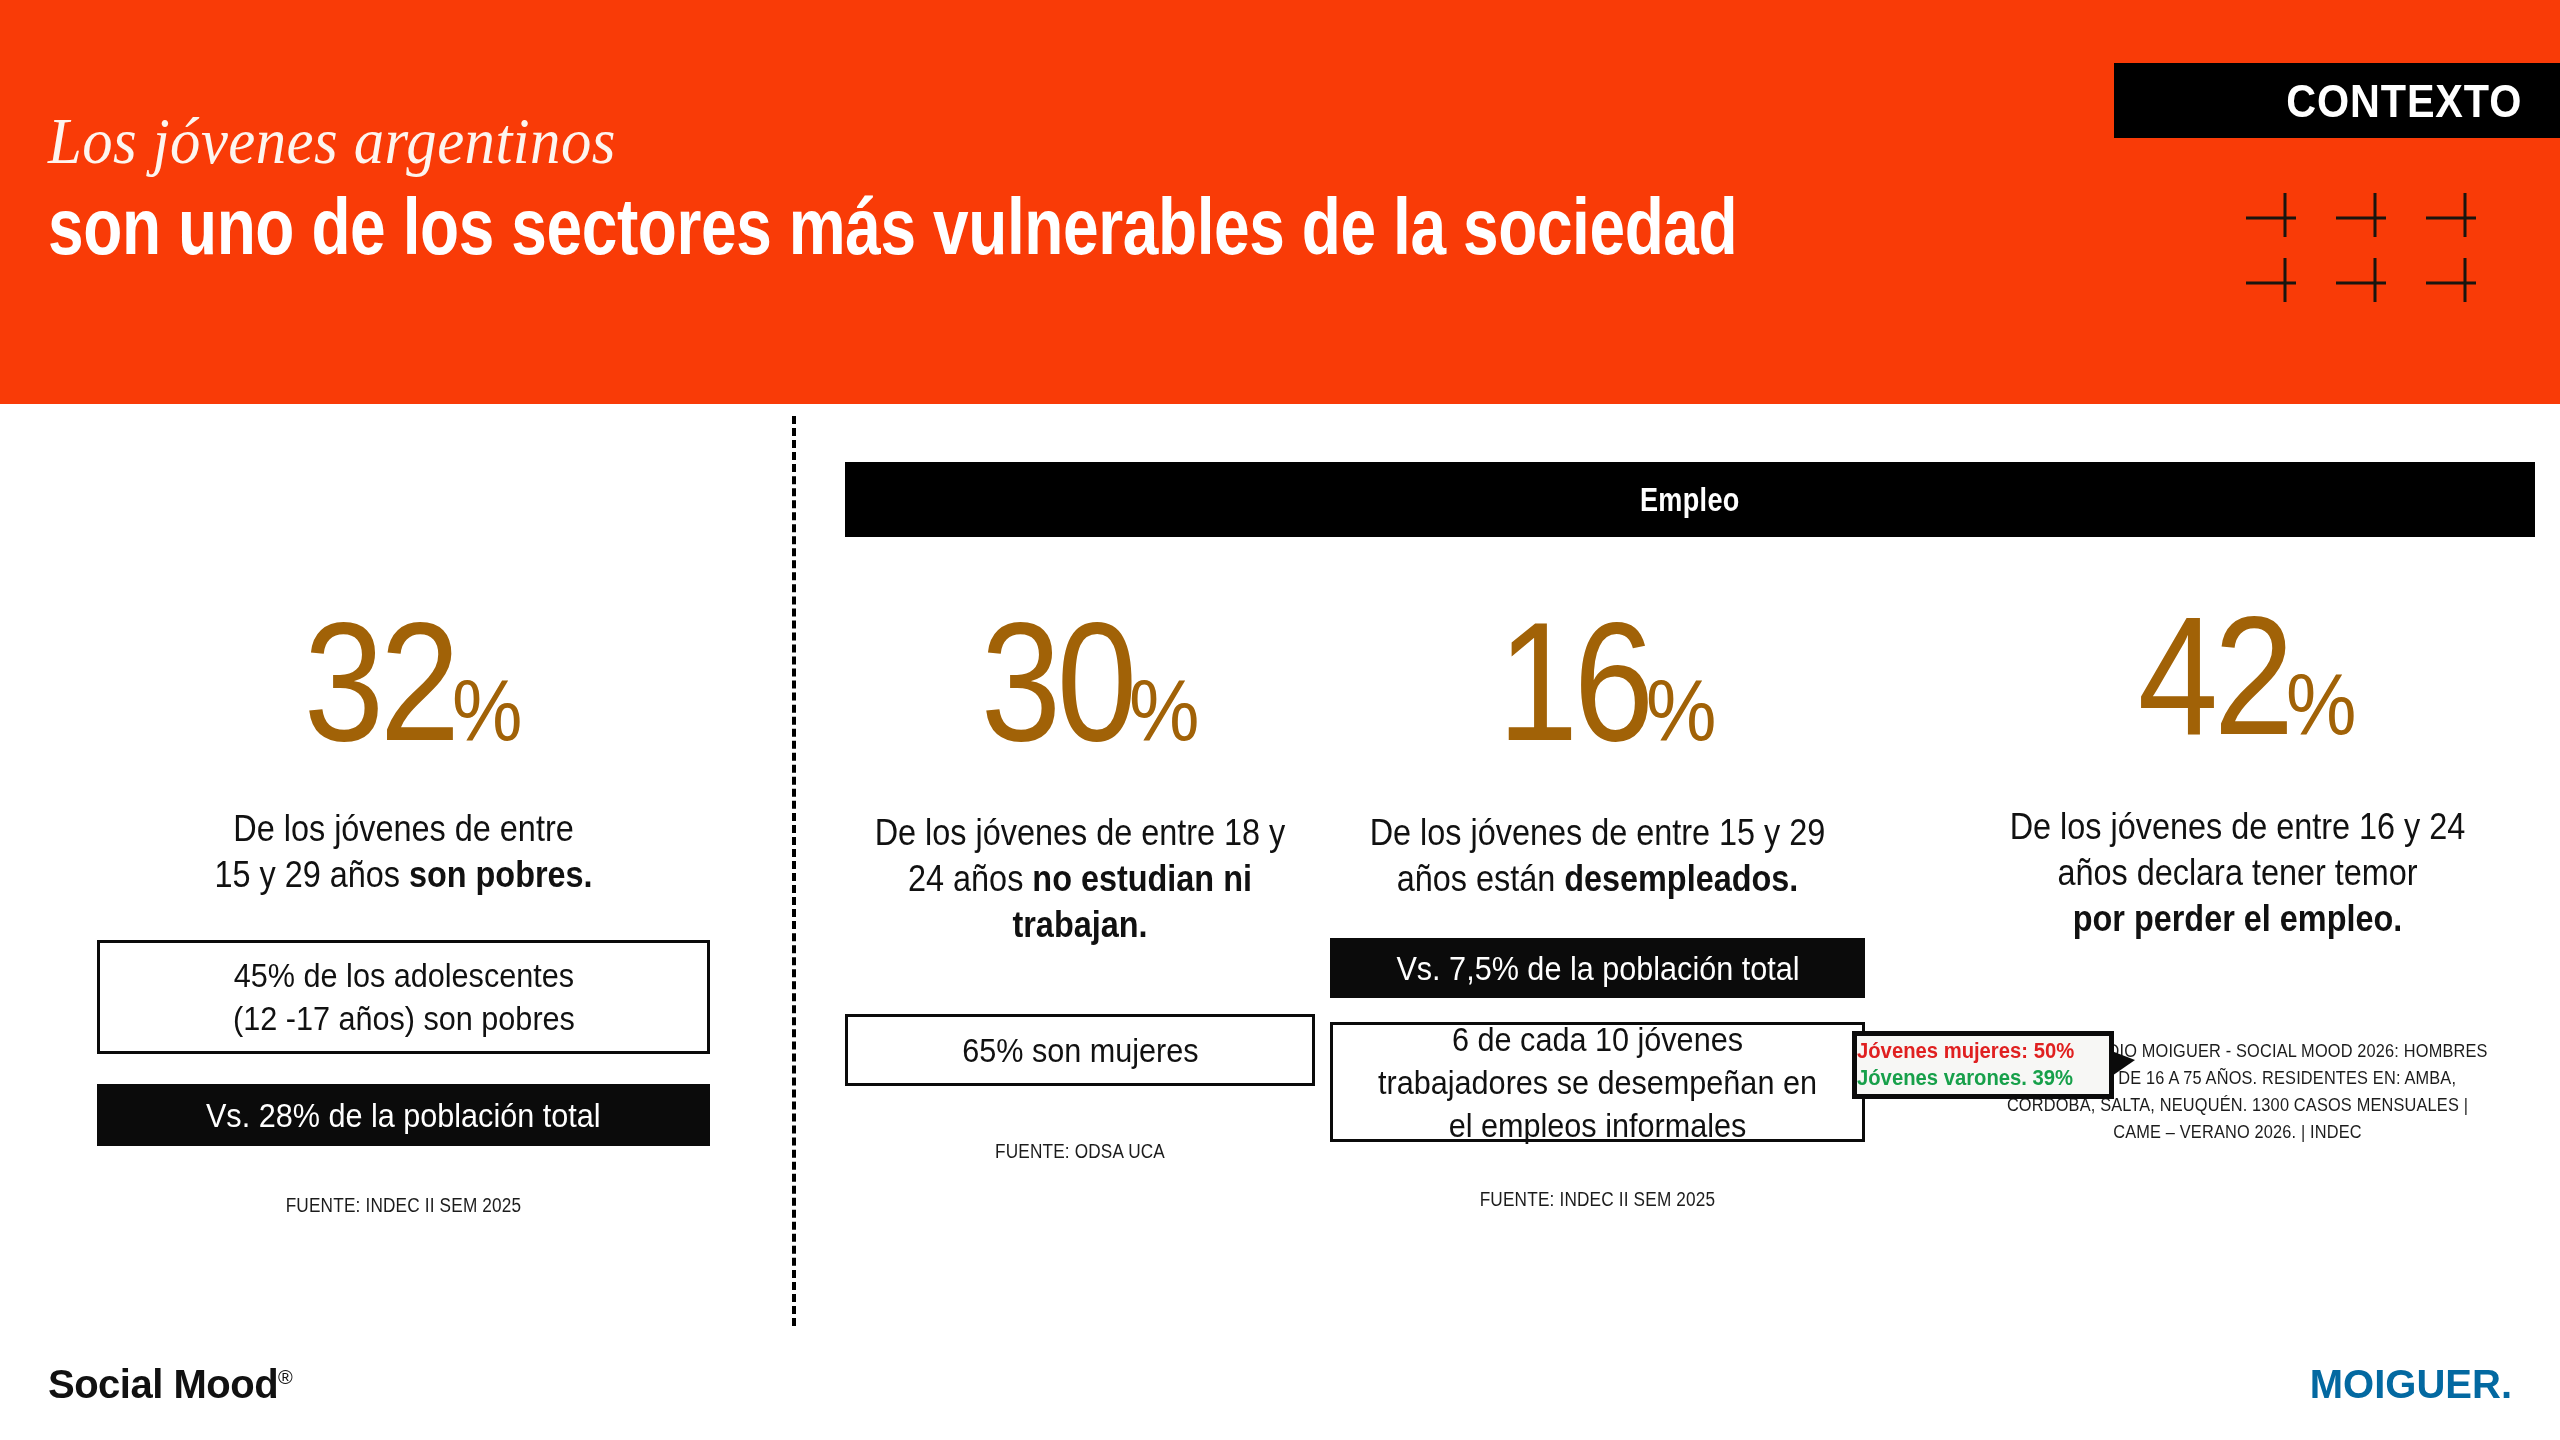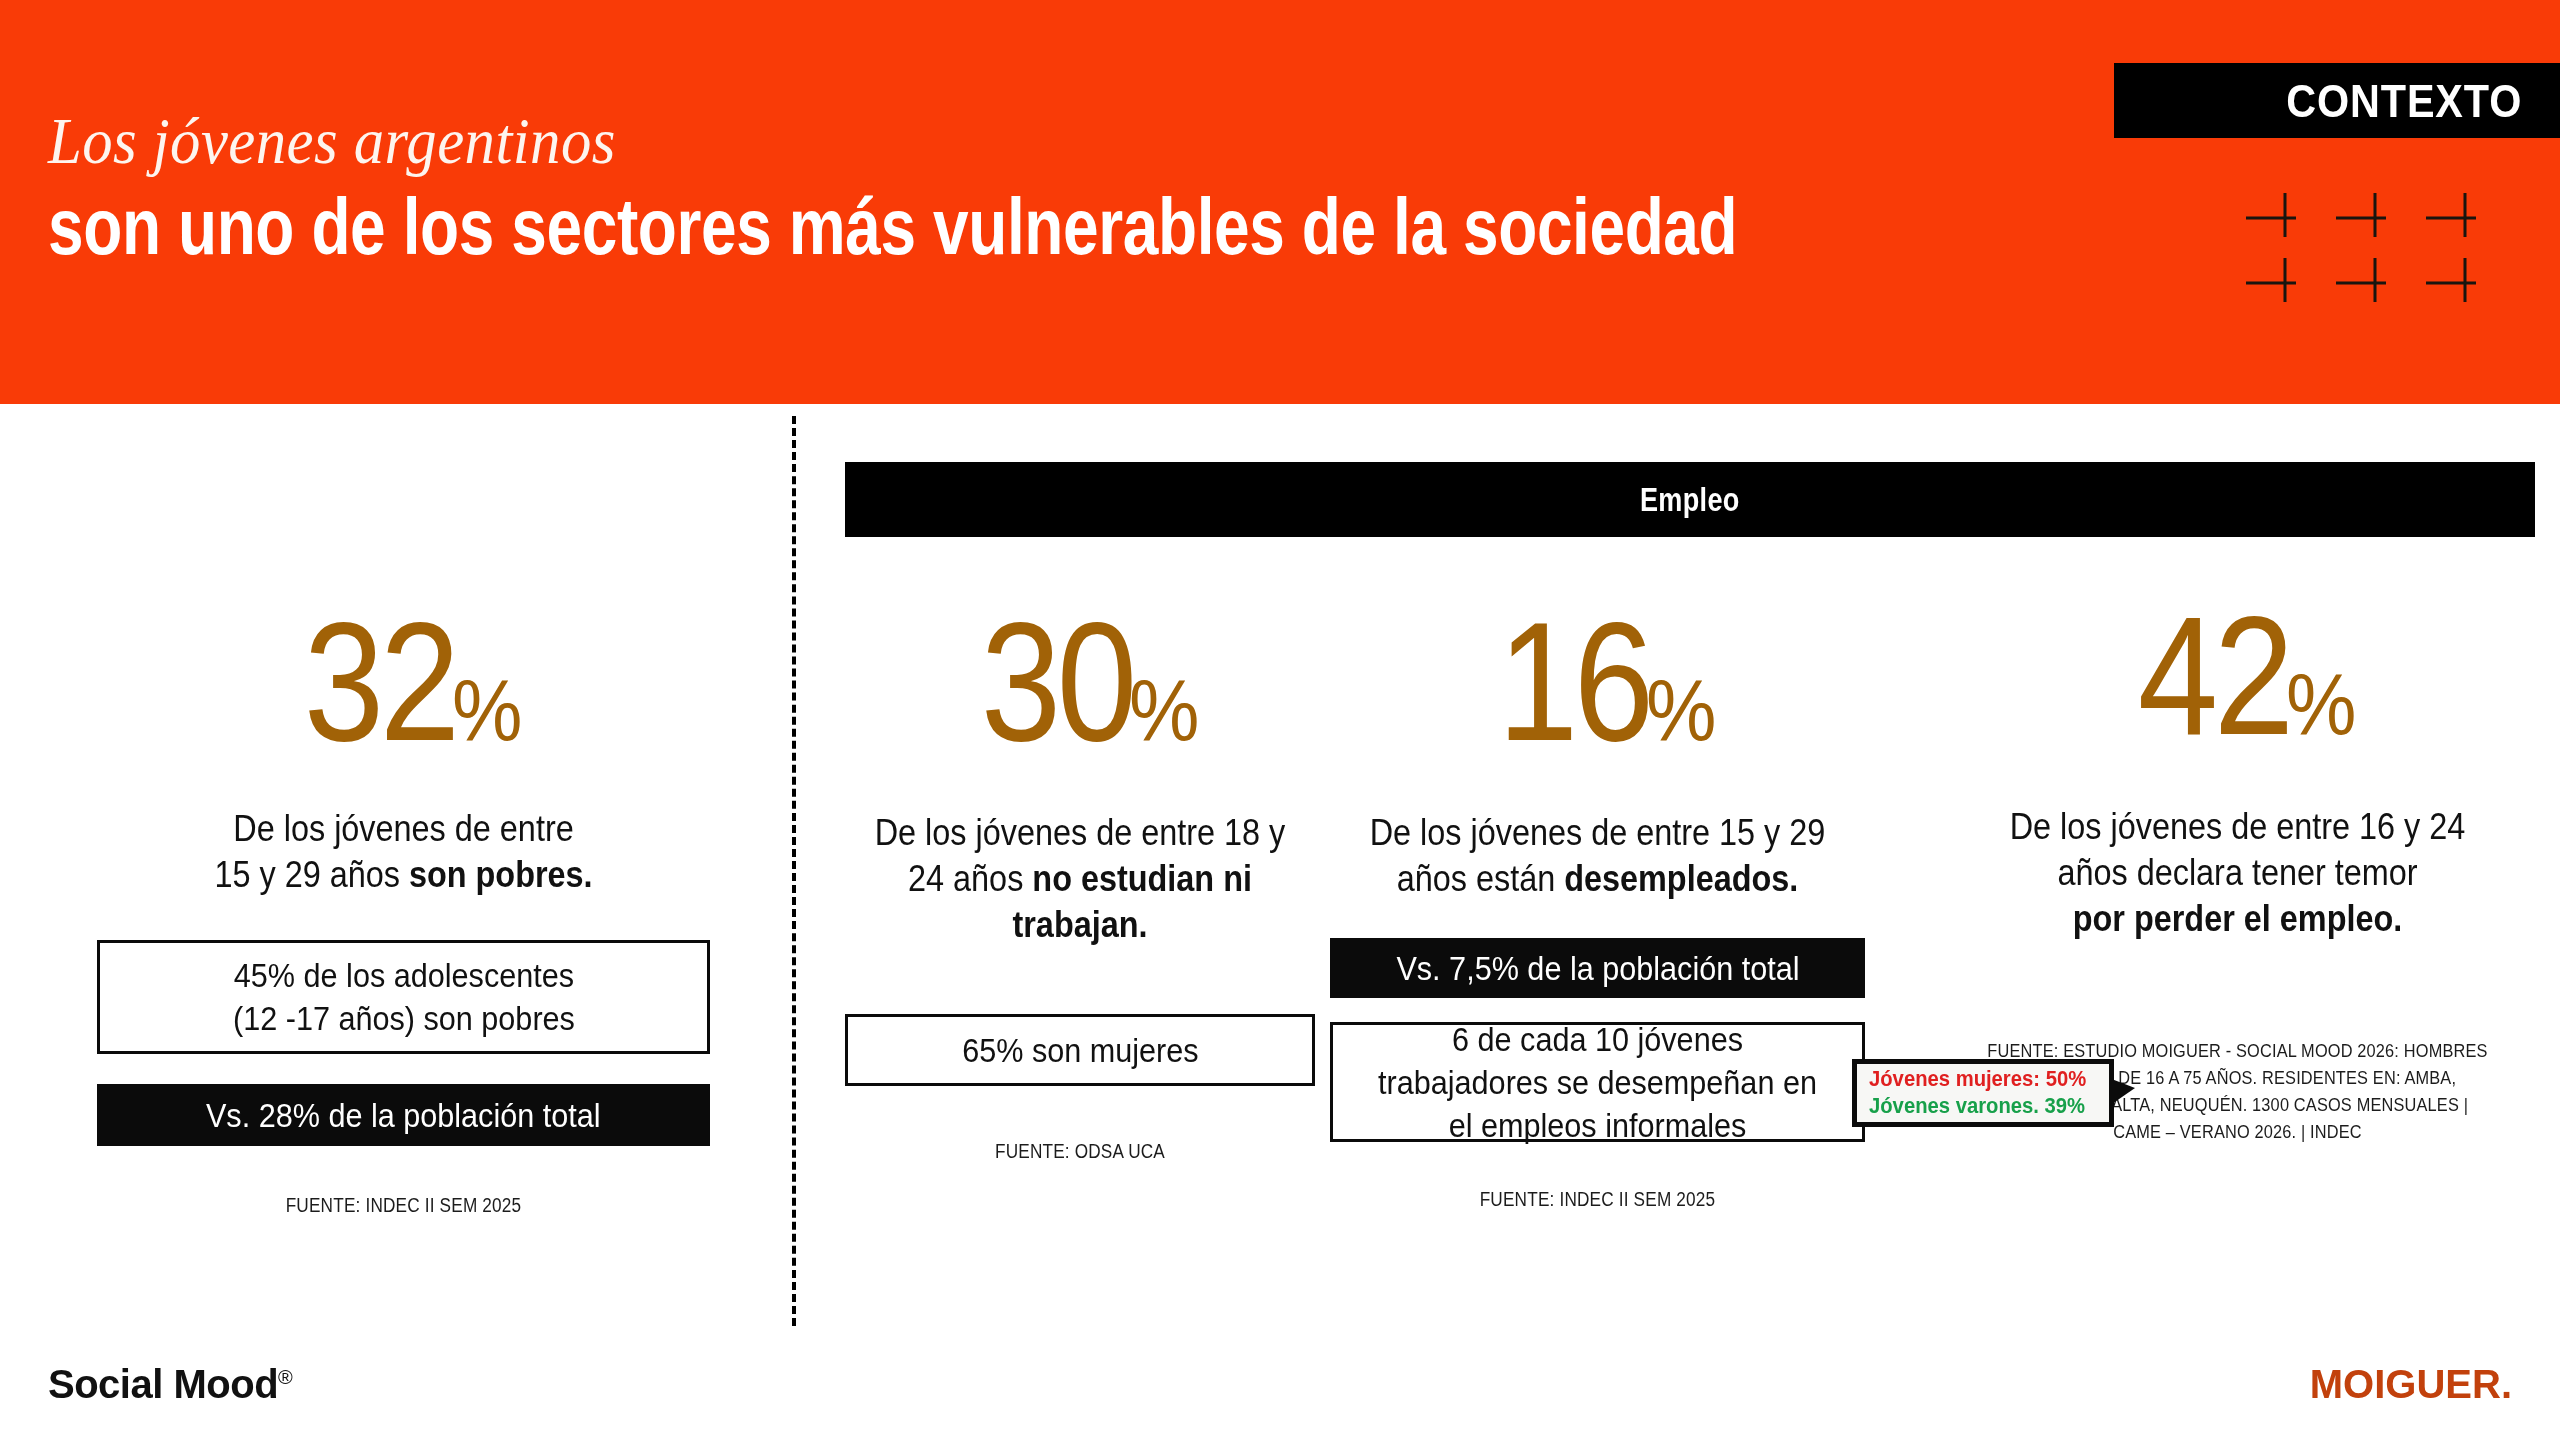--- a/index.html
+++ b/index.html
@@ -181,27 +181,26 @@
     line-height:1.36;
     color:#1c1c1c;
     letter-spacing:0.2px;
     transform:scaleX(0.86);
     transform-origin:center top;
   }
 
   
   #callout {
     position:absolute;
-    left:1852px; top:655px;
+    left:1852px; top:627px;
     width:262px; height:68px;
     background:#f7f7f5;
     border:5px solid #0b0b0b;
     display:flex; flex-direction:column;
     align-items:flex-start; justify-content:center;
-    padding-left:12px;
     z-index:5;
   }
   #callout .line {
     font-family:"Liberation Sans Narrow","Liberation Sans",sans-serif;
     font-weight:700;
     font-size:22px;
     line-height:1.22;
     transform:scaleX(0.92);
     transform-origin:left center;
     white-space:nowrap;
@@ -226,21 +225,21 @@
     font-size:40px;
     color:#111111;
     letter-spacing:-0.5px;
   }
   #logo-social sup { font-size:20px; vertical-align:super; font-weight:400; }
   #logo-moiguer {
     position:absolute; right:48px; top:22px;
     font-family:"Liberation Sans", sans-serif;
     font-weight:700;
     font-size:40px;
-    color:#c2410c;
+    color:#0369a1;
     letter-spacing:0px;
   }
 </style>
 </head>
 <body>
 
 <div id="page">
 
   <div id="header">
 

